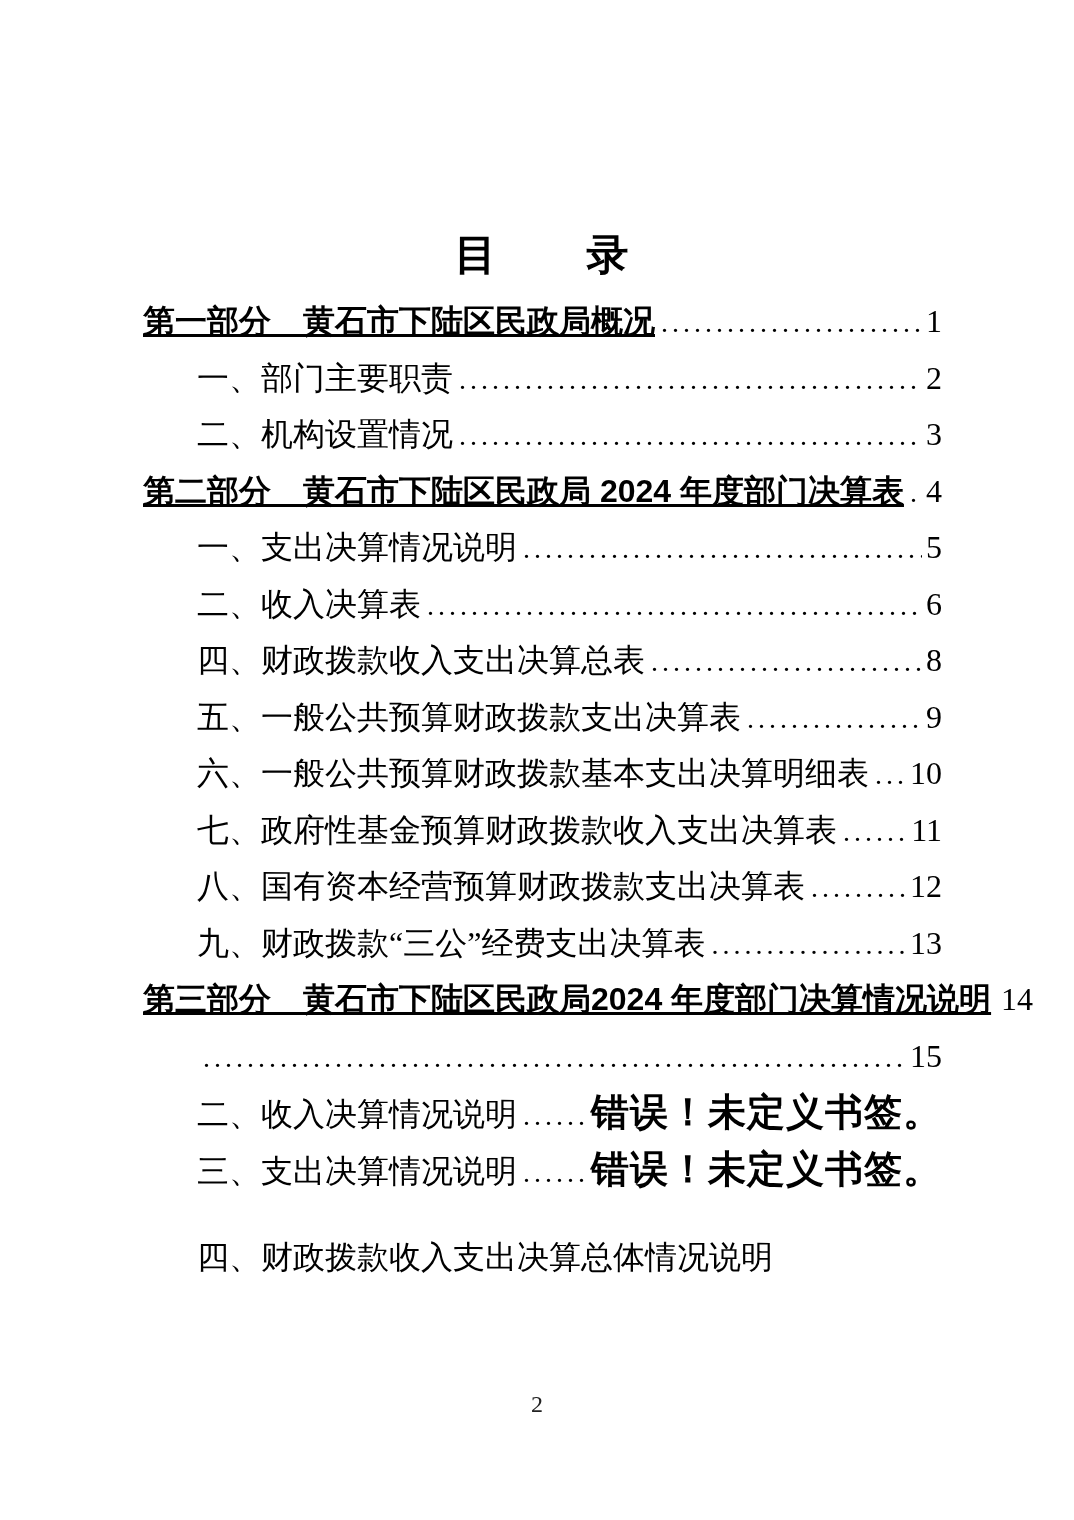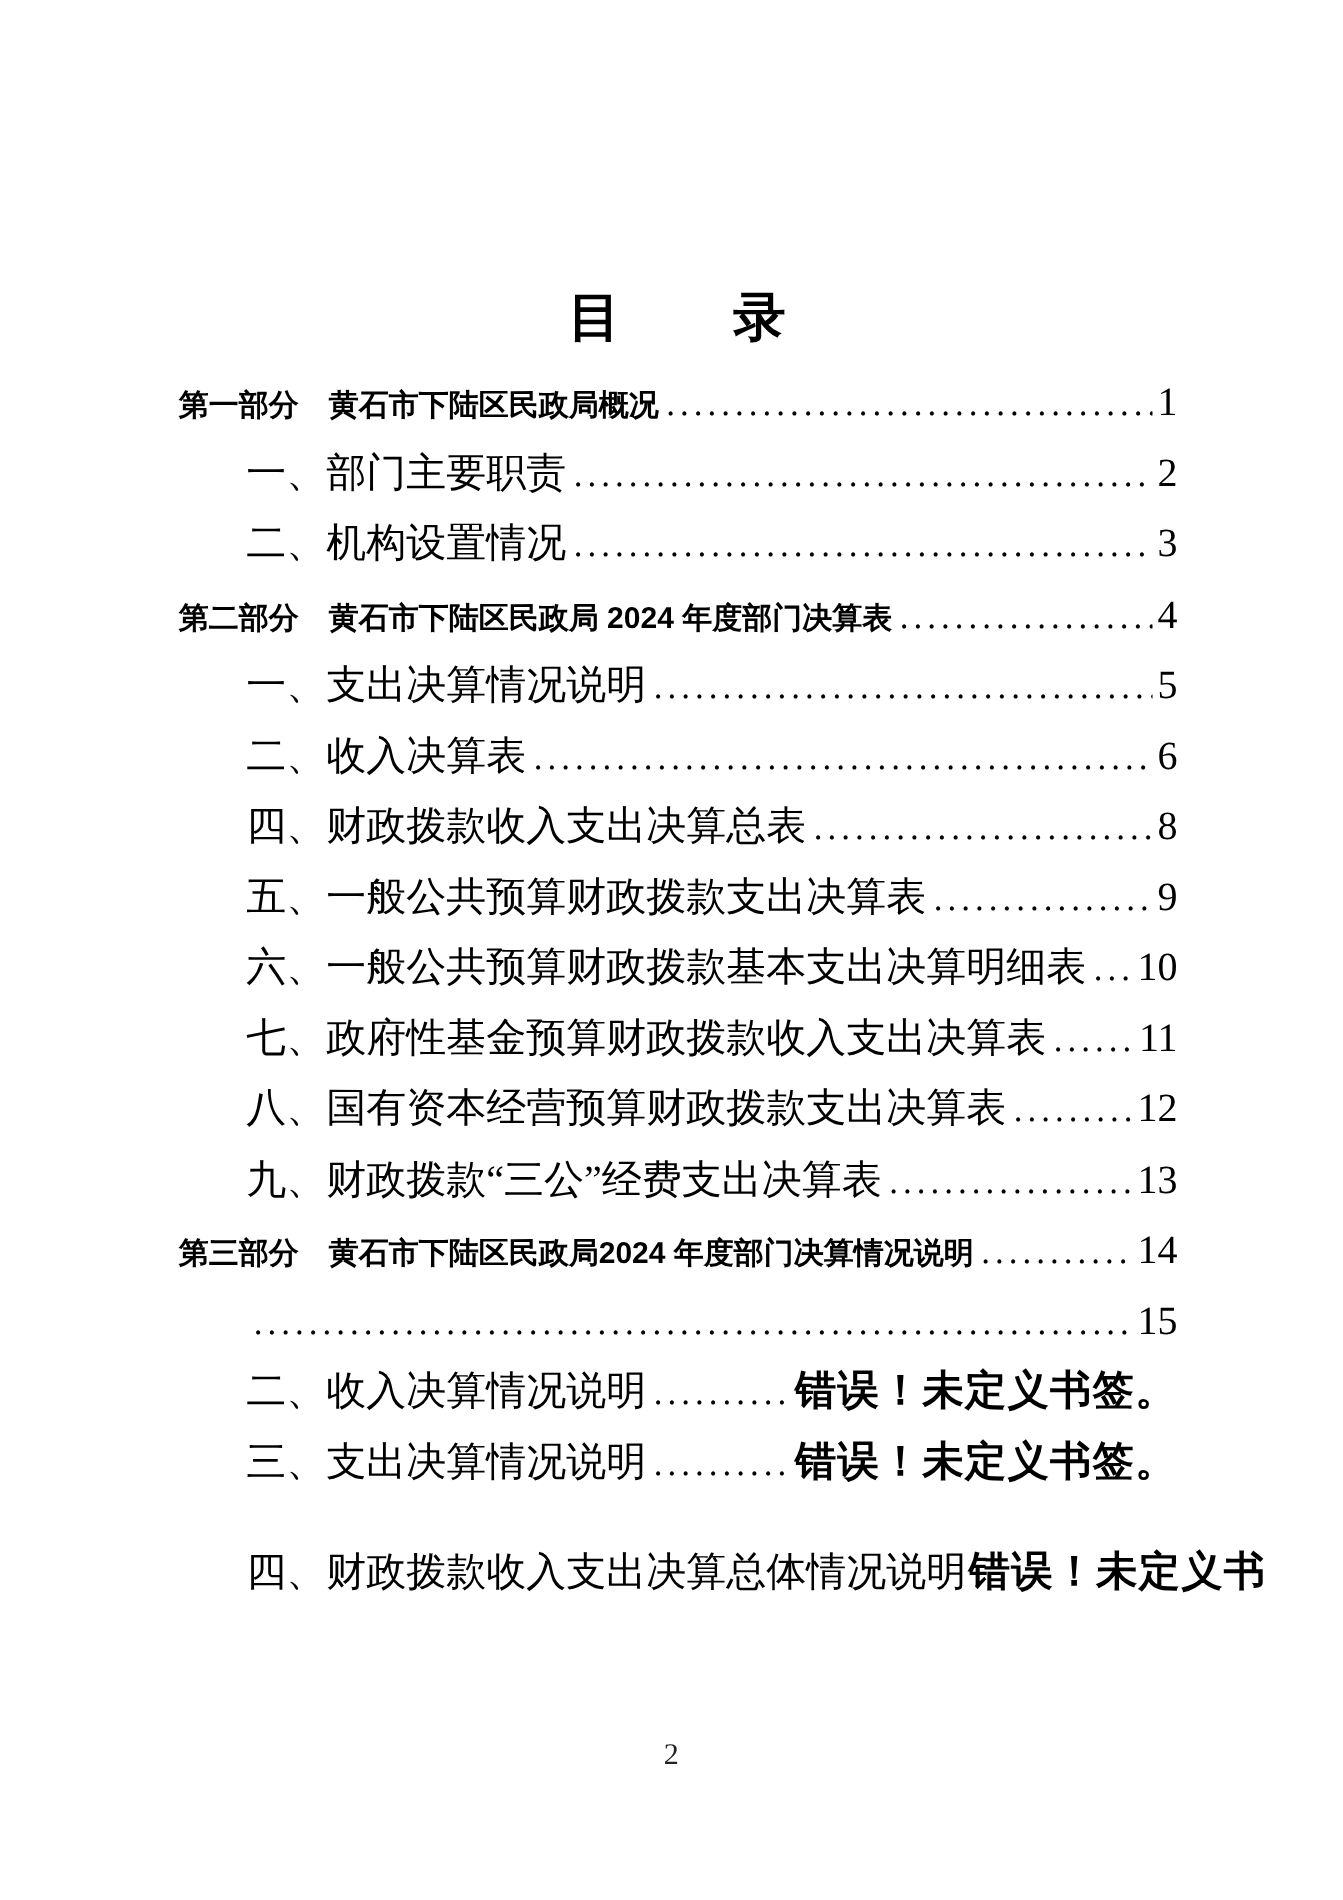--- a/index.html
+++ b/index.html
@@ -47,21 +47,22 @@
   .toc-row.item { padding-left: 54px; text-align: right; }
   .toc-row.item .toc-label {
     font-family: "Liberation Serif", serif;
     font-weight: 400;
   }
 
   
   .toc-row.section .toc-label {
     font-family: "Liberation Sans", sans-serif;
     font-weight: 700;
-    font-size: 24px;
+    font-size: 32px;
+    text-decoration: underline;
   }
 
   .toc-dots {
     flex: 1 1 auto;
     min-width: 0;
     overflow: hidden;
     margin: 0 2px 0 6px;
     font-family: "Liberation Serif", serif;
     font-size: 28px;
   }
@@ -74,21 +75,21 @@
     flex: 0 0 auto;
     font-family: "Liberation Serif", serif;
     font-size: 32px;
     padding-left: 2px;
   }
 
   
   .toc-page.error {
     font-family: "Liberation Sans", sans-serif;
     font-weight: 700;
-    font-size: 33px;
+    font-size: 38px;
     letter-spacing: 1px;
   }
 
   .toc-row.no-dots .toc-label { flex: 0 1 auto; margin-top: 32px; }
   .toc-row.no-dots { justify-content: flex-start; }
 
   .page-footer {
     position: absolute;
     left: 0;
     right: 0;
@@ -199,21 +200,20 @@
     </div>
 
     <div class="toc-row item">
       <span class="toc-label">三、支出决算情况说明</span>
       <span class="toc-dots"></span>
       <span class="toc-page error">错误！未定义书签。</span>
     </div>
 
     <div class="toc-row item no-dots">
       <span class="toc-label">四、财政拨款收入支出决算总体情况说明</span>
-      <span class="toc-page error">错误！未定义书</span>
     </div>
 
   </nav>
 
   <div class="page-footer">
     <span>2</span>
   </div>
 
 </div>
 

